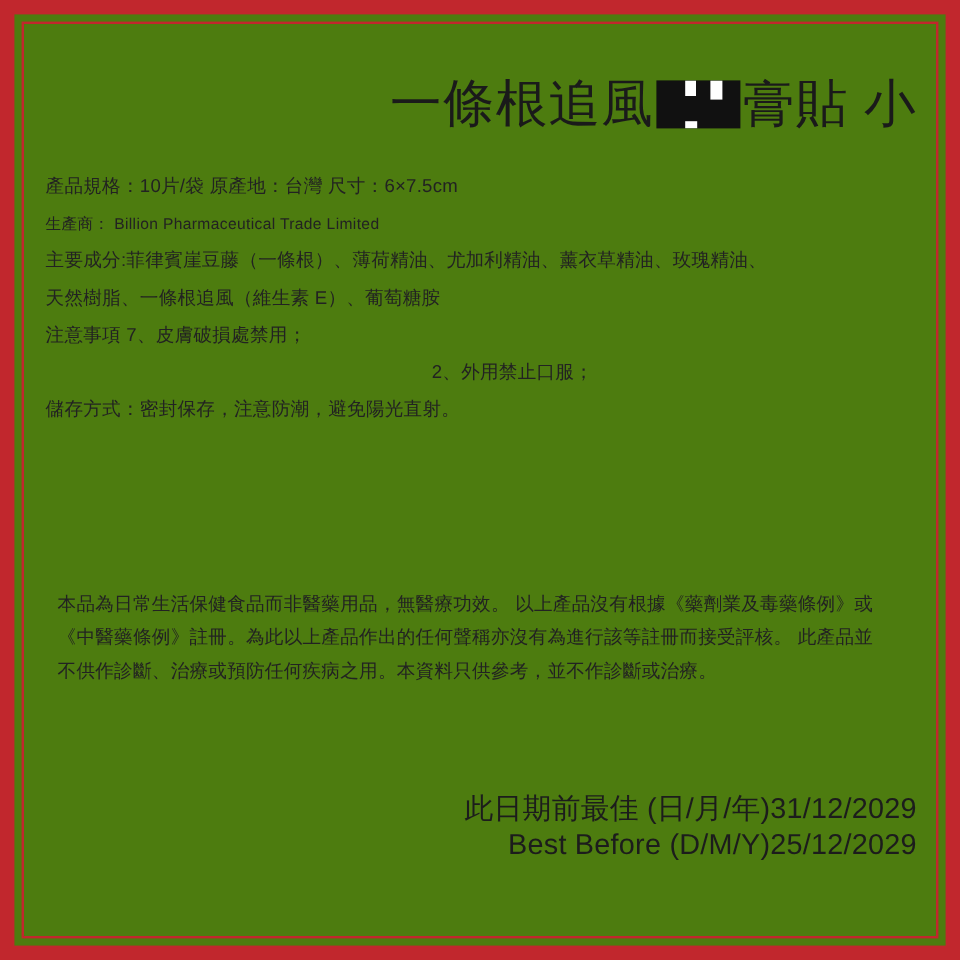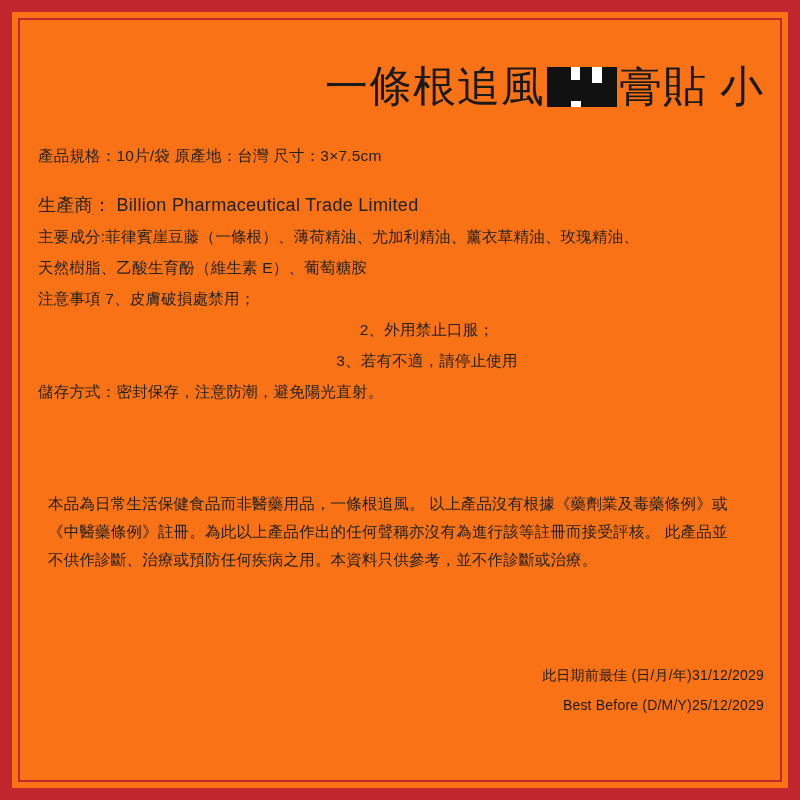--- a/index.html
+++ b/index.html
@@ -11,21 +11,21 @@
     width: 800px;
     height: 800px;
     font-family: "Liberation Sans", sans-serif;
     overflow: hidden;
   }
   #page {
     position: relative;
     width: 800px;
     height: 800px;
     box-sizing: border-box;
-    background: #f97316;
+    background: #4d7c0f;
   }
   
   .frame-outer {
     position: absolute;
     left: 0; top: 0;
     width: 800px; height: 800px;
     box-sizing: border-box;
     border: 12px solid #c1272d;
   }
   .frame-inner {
@@ -101,23 +101,22 @@
     width: 720px;
   }
   .spec-line {
     font-size: 15.5px;
     color: #222222;
     line-height: 31px;
     white-space: nowrap;
     letter-spacing: 0.2px;
   }
   .spec-line.latin {
-    font-size: 18px;
+    font-size: 13px;
     letter-spacing: 0.3px;
-    margin-top: 19px;
   }
   .spec-indent-1 {
     padding-left: 58px;
     text-align: center;
   }
   
   .disclaimer {
     position: absolute;
     left: 20px;
     top: 462px;
@@ -128,21 +127,21 @@
     letter-spacing: 0.2px;
   }
   
   .bestbefore {
     position: absolute;
     right: 8px;
     top: 632px;
     text-align: right;
   }
   .bb-line {
-    font-size: 14px;
+    font-size: 24px;
     color: #1c1c1c;
     line-height: 30px;
     white-space: nowrap;
     letter-spacing: 0.2px;
   }
 </style>
 </head>
 <body>
 
 <div id="page">
@@ -156,31 +155,30 @@
       <span class="title-text">一條根追風</span>
       <span class="title-redact">
         <span class="notch-a"></span>
         <span class="notch-b"></span>
         <span class="notch-c"></span>
       </span>
       <span class="title-text">膏貼 小</span>
     </div>
 
     <div class="spec-block">
-      <div class="spec-line">產品規格：10片/袋  原產地：台灣   尺寸：3×7.5cm</div>
+      <div class="spec-line">產品規格：10片/袋  原產地：台灣   尺寸：6×7.5cm</div>
       <div class="spec-line latin">生產商： Billion Pharmaceutical Trade Limited</div>
       <div class="spec-line">主要成分:菲律賓崖豆藤（一條根）、薄荷精油、尤加利精油、薰衣草精油、玫瑰精油、</div>
-      <div class="spec-line">天然樹脂、乙酸生育酚（維生素 E）、葡萄糖胺</div>
+      <div class="spec-line">天然樹脂、一條根追風（維生素 E）、葡萄糖胺</div>
       <div class="spec-line">注意事項 7、皮膚破損處禁用；</div>
       <div class="spec-line spec-indent-1">2、外用禁止口服；</div>
-      <div class="spec-line spec-indent-1">3、若有不適，請停止使用</div>
       <div class="spec-line">儲存方式：密封保存，注意防潮，避免陽光直射。</div>
     </div>
 
-    <div class="disclaimer">本品為日常生活保健食品而非醫藥用品，一條根追風。 以上產品沒有根據《藥劑業及毒藥條例》或《中醫藥條例》註冊。為此以上產品作出的任何聲稱亦沒有為進行該等註冊而接受評核。 此產品並不供作診斷、治療或預防任何疾病之用。本資料只供參考，並不作診斷或治療。</div>
+    <div class="disclaimer">本品為日常生活保健食品而非醫藥用品，無醫療功效。 以上產品沒有根據《藥劑業及毒藥條例》或《中醫藥條例》註冊。為此以上產品作出的任何聲稱亦沒有為進行該等註冊而接受評核。 此產品並不供作診斷、治療或預防任何疾病之用。本資料只供參考，並不作診斷或治療。</div>
 
     <div class="bestbefore">
       <div class="bb-line">此日期前最佳 (日/月/年)31/12/2029</div>
       <div class="bb-line">Best Before (D/M/Y)25/12/2029</div>
     </div>
 
   </div>
 </div>
 
 </body></html>

